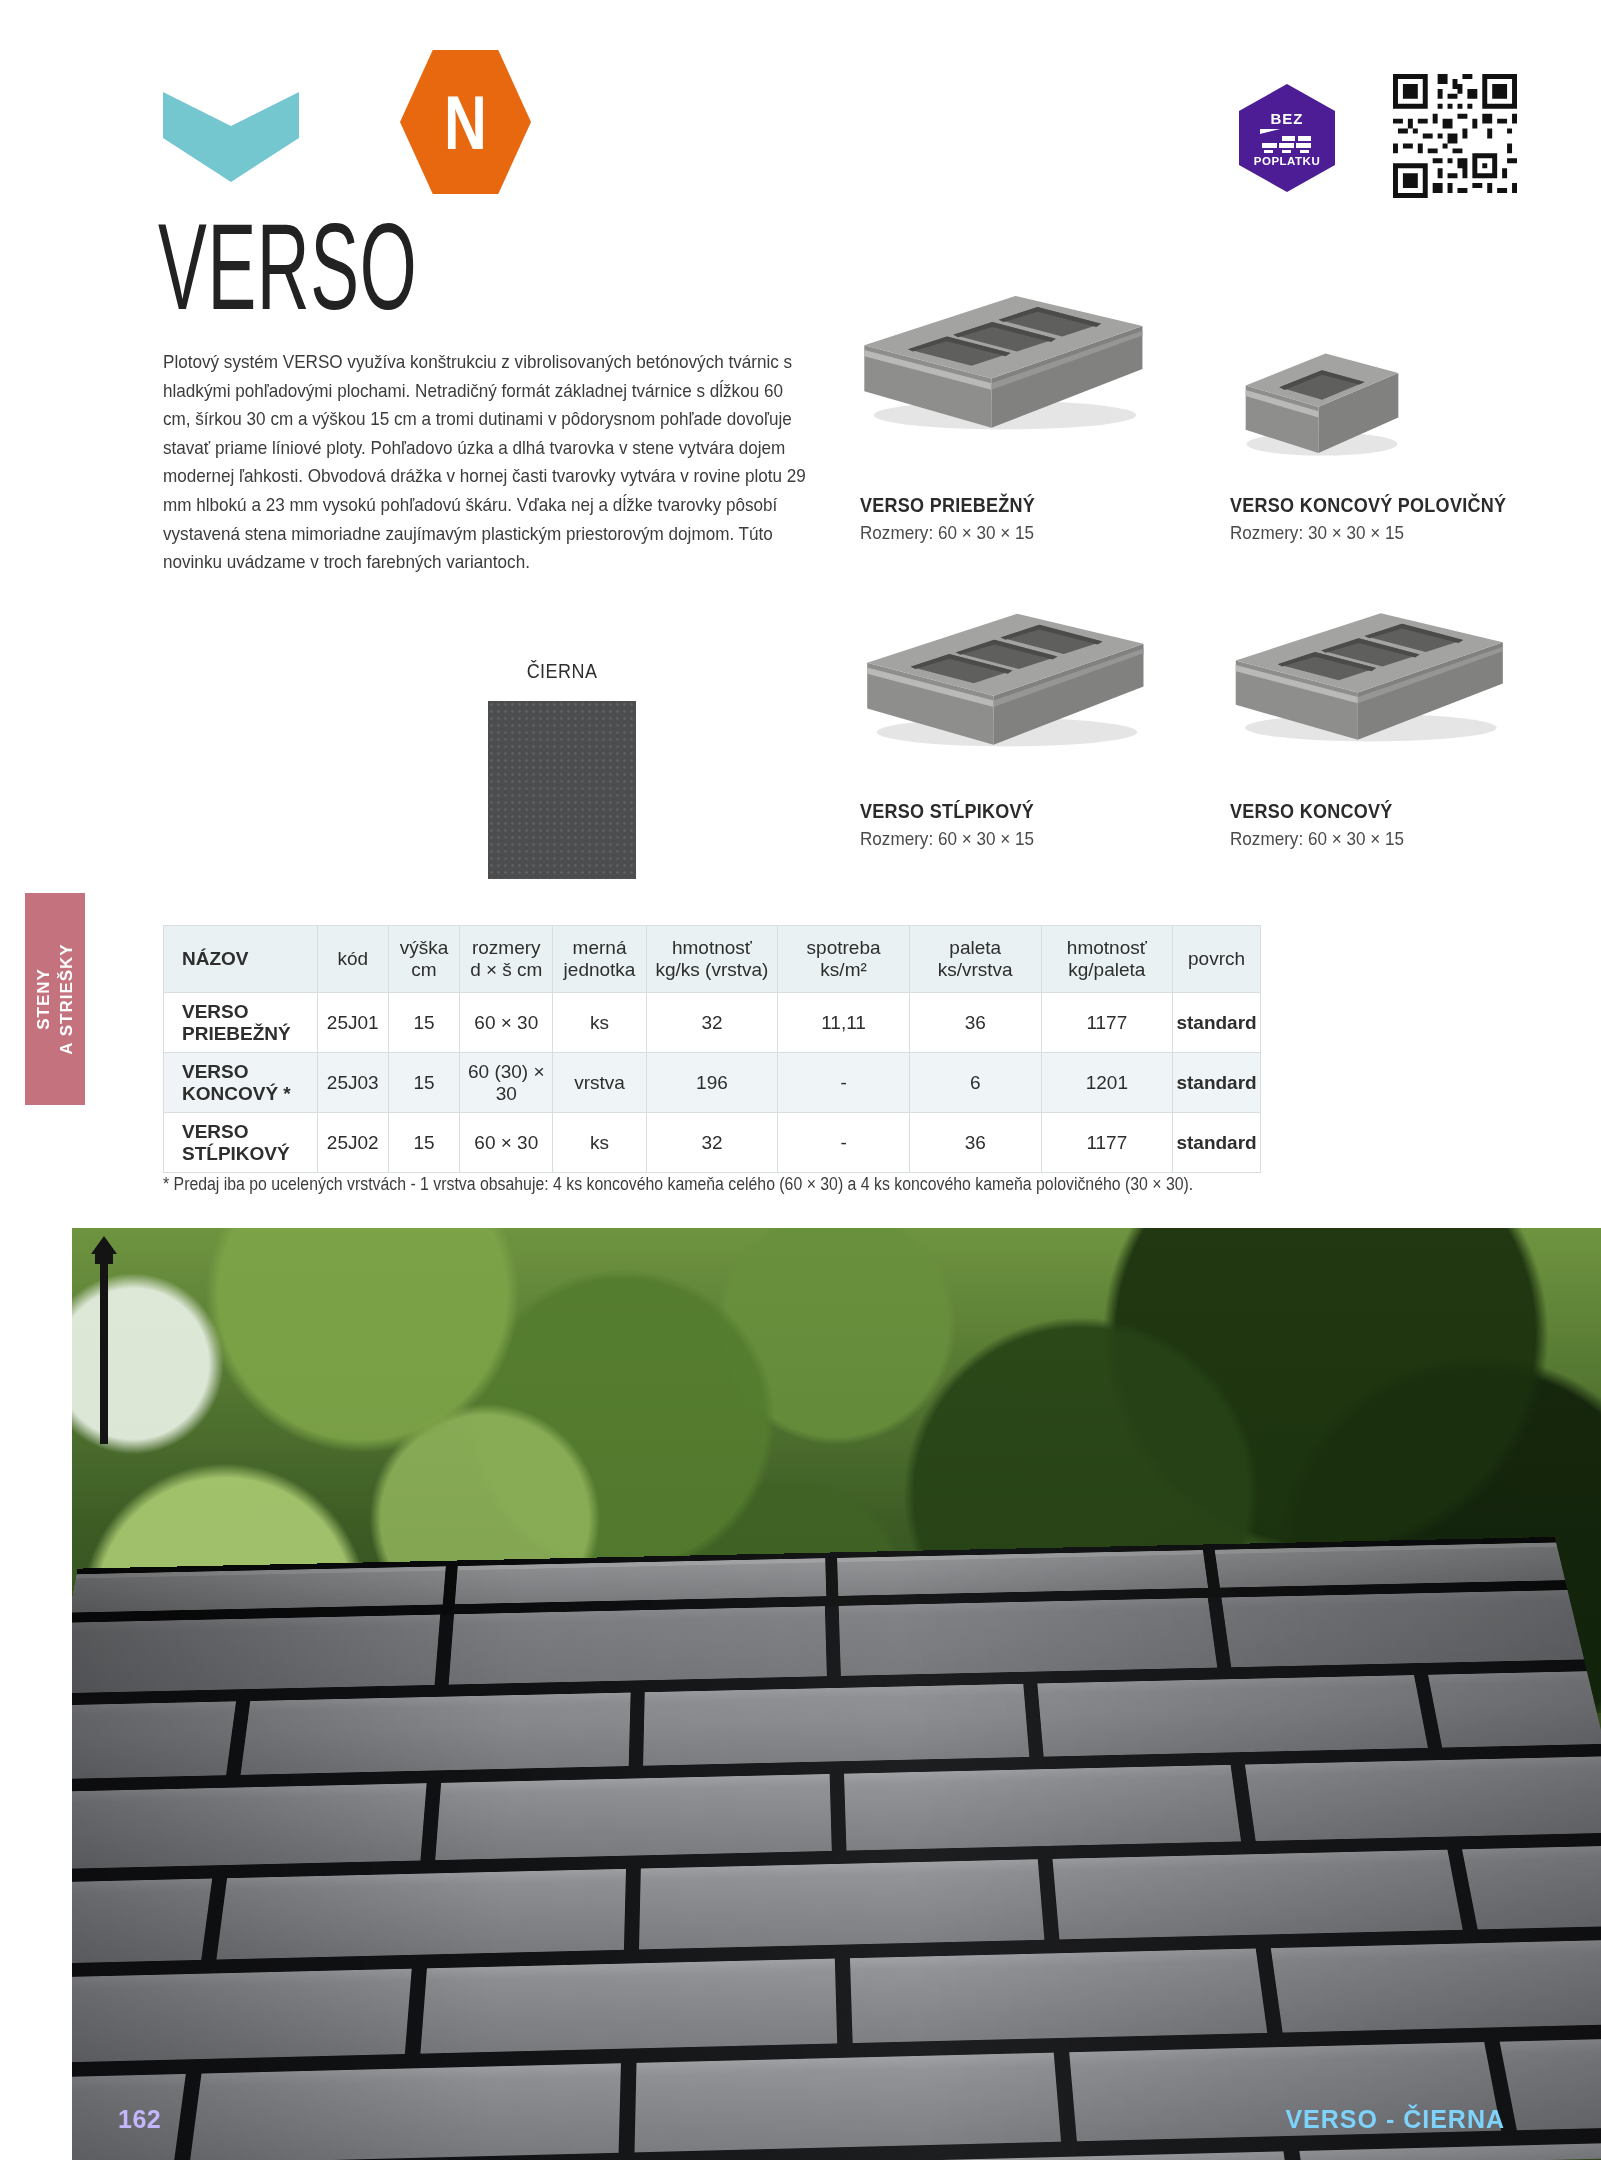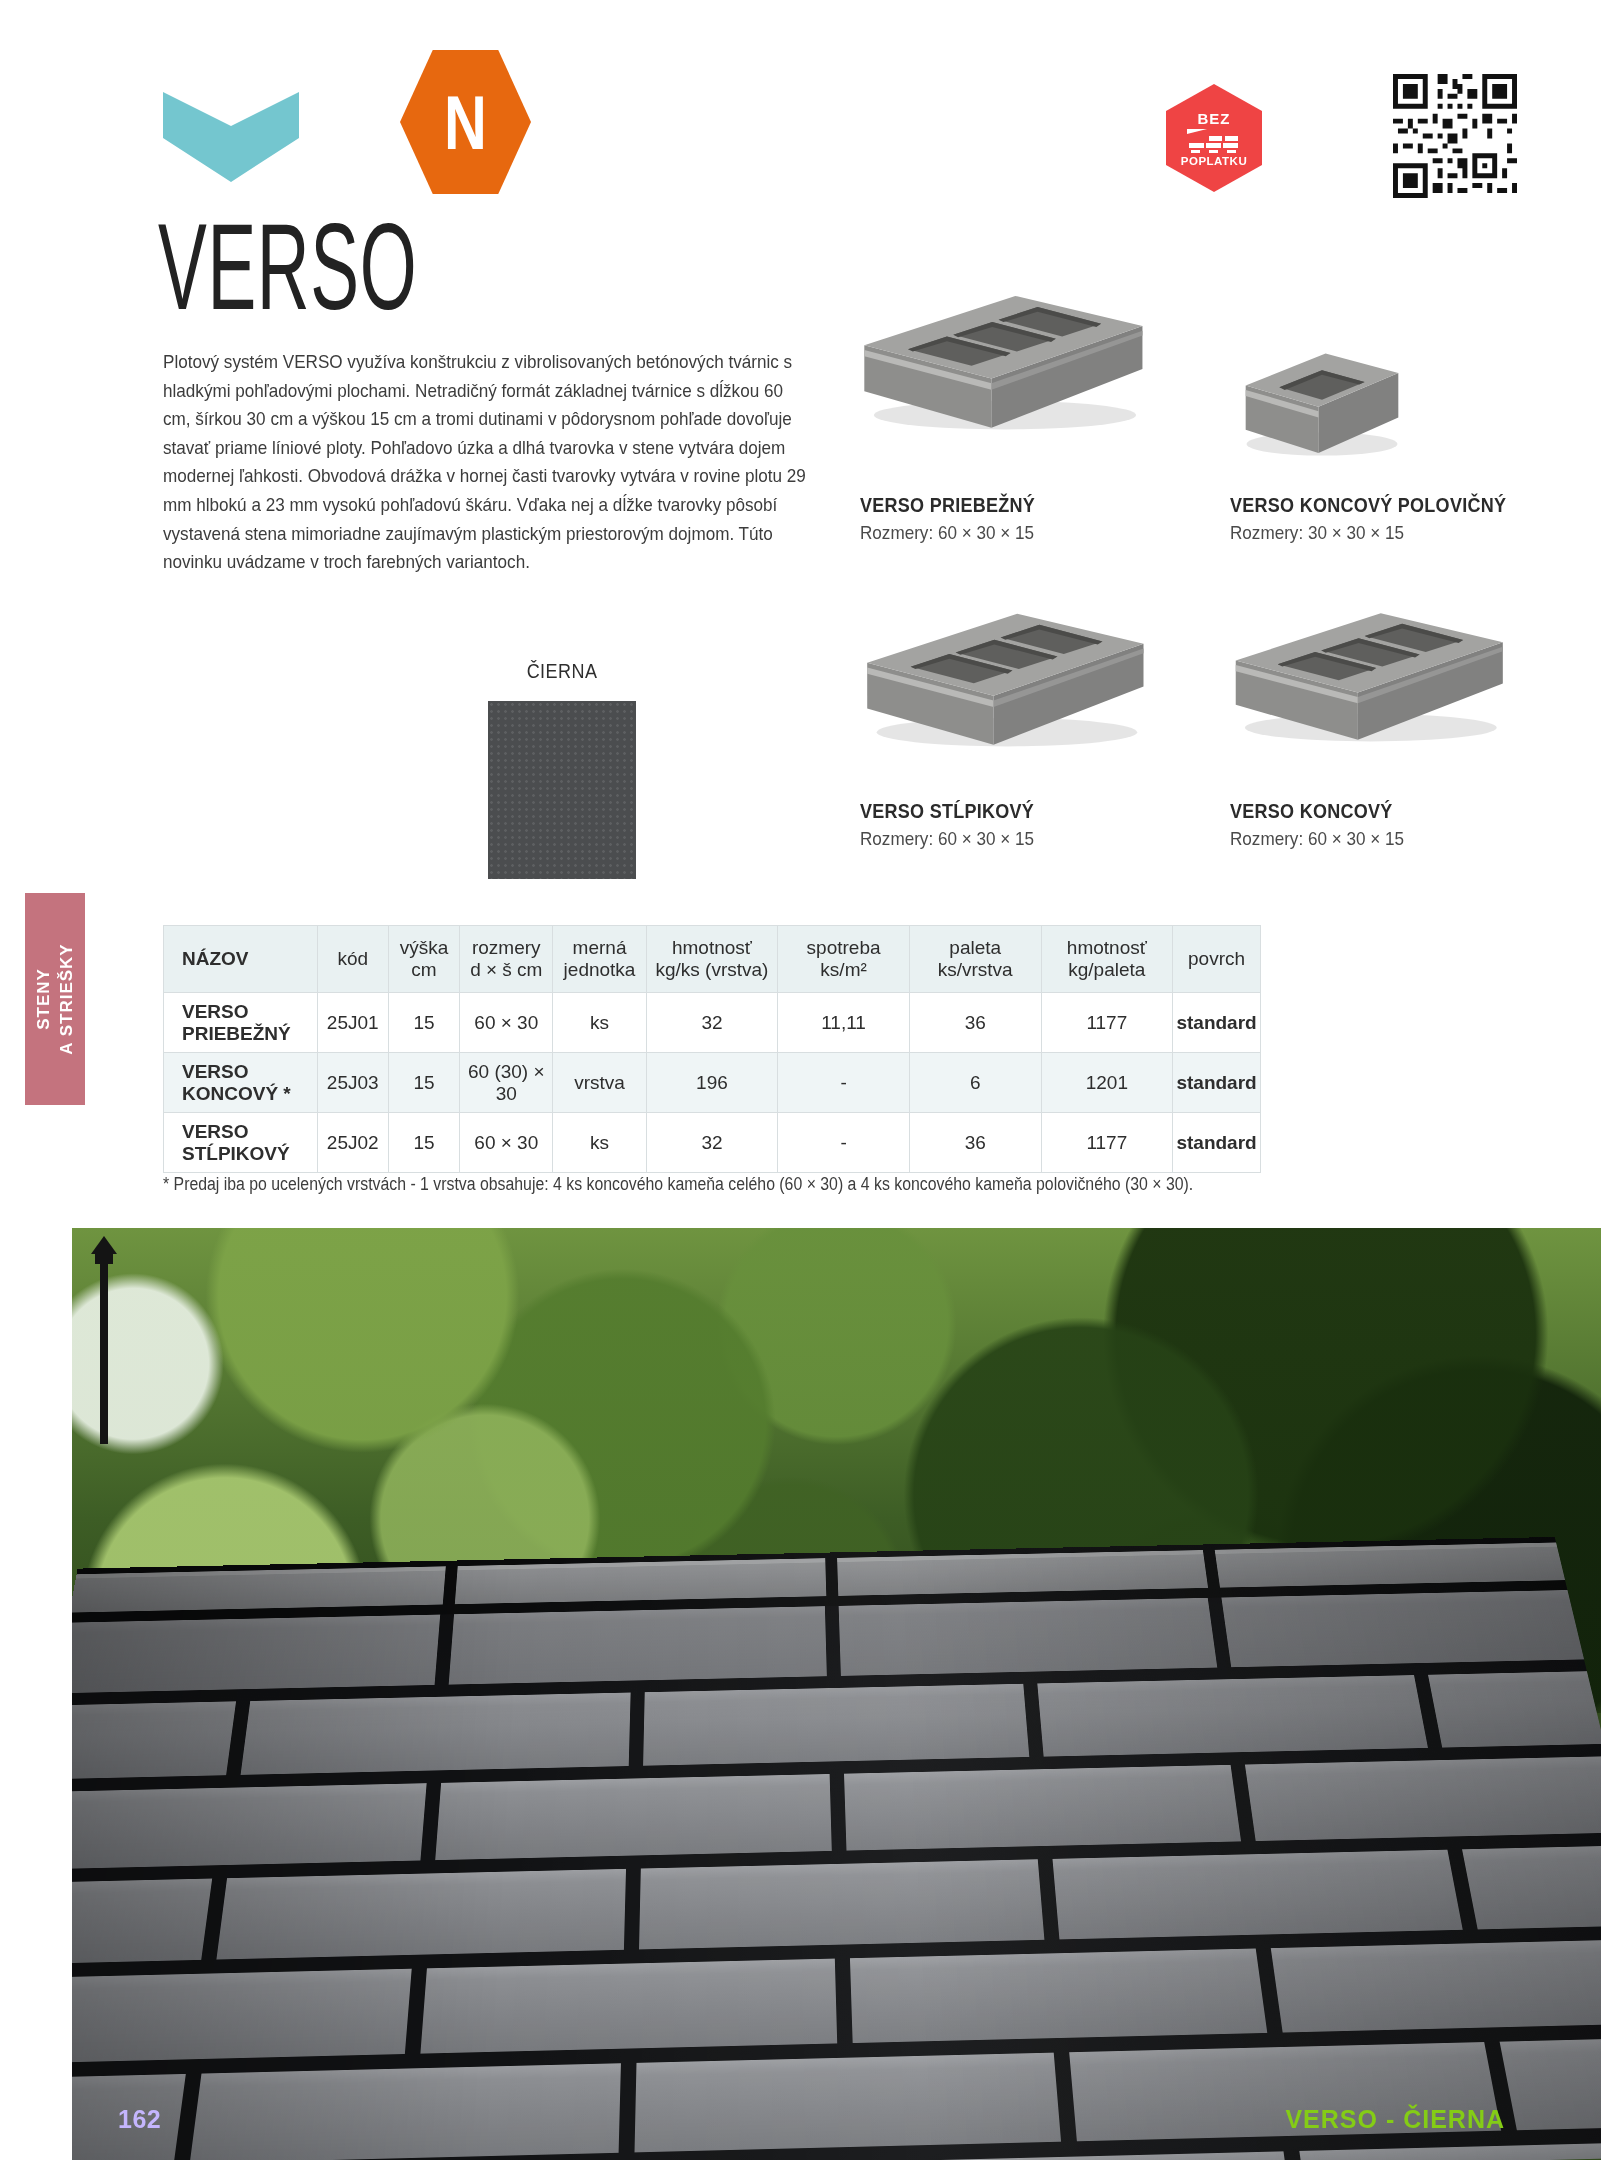--- a/index.html
+++ b/index.html
@@ -6,21 +6,21 @@
   .page{position:relative;width:1601px;height:2160px;background:#fff;overflow:hidden;
         font-family:"Liberation Sans","DejaVu Sans",sans-serif;color:#2e2e2e;}
 
   
   .chevron{position:absolute;left:163px;top:92px;width:136px;height:90px;}
   .hexN{position:absolute;left:400px;top:50px;width:131px;height:144px;background:#e7680f;
         clip-path:polygon(25% 0%,75% 0%,100% 50%,75% 100%,25% 100%,0% 50%);
         display:flex;align-items:center;justify-content:center;}
   .hexN span{color:#fff;font-size:76px;font-weight:bold;transform:scaleX(.78);}
 
-  .badge{position:absolute;left:1166px;top:84px;width:96px;height:108px;background:#ef4444;
+  .badge{position:absolute;left:1239px;top:84px;width:96px;height:108px;background:#4c1d95;
          clip-path:polygon(50% 0%,100% 25%,100% 75%,50% 100%,0% 75%,0% 25%);
          display:flex;flex-direction:column;align-items:center;justify-content:center;gap:2px;}
   .badge .b1{color:#fff;font-weight:bold;font-size:15px;letter-spacing:1px;}
   .badge .b2{color:#fff;font-weight:bold;font-size:11.5px;letter-spacing:.5px;}
   .badge svg{display:block;}
 
   .qr{position:absolute;left:1391px;top:74px;width:128px;height:124px;}
 
   
   .title{position:absolute;left:158px;top:203px;font-size:122px;line-height:1.05;font-weight:400;
@@ -88,21 +88,21 @@
   .lamp:after{content:"";position:absolute;left:-5px;top:-8px;width:18px;height:10px;background:#141414;}
   .wall{position:absolute;left:-7%;bottom:-2%;width:114%;height:82%;
         transform:perspective(1100px) rotateX(15deg) rotate(-1.5deg);transform-origin:50% 100%;}
   .wall svg{position:absolute;left:0;width:100%;display:block;}
   .wall .cap{top:0;height:76px;}
   .wall .bricks{top:76px;height:calc(100% - 76px);}
   .shade{position:absolute;left:0;top:0;width:100%;height:100%;
      background:linear-gradient(90deg,rgba(0,0,0,.30),rgba(0,0,0,0) 30%,rgba(255,255,255,.05) 55%,rgba(0,0,0,.22) 100%),
                 linear-gradient(180deg,rgba(0,0,0,.22),rgba(0,0,0,0) 30%);}
   .pnum{position:absolute;left:46px;bottom:26px;color:#c4b5fd;font-size:25px;font-weight:bold;letter-spacing:.5px;}
-  .pcap{position:absolute;right:96px;bottom:26px;color:#84cc16;font-size:25px;font-weight:bold;letter-spacing:1px;}
+  .pcap{position:absolute;right:96px;bottom:26px;color:#7dd3fc;font-size:25px;font-weight:bold;letter-spacing:1px;}
 
   .defs{position:absolute;width:0;height:0;overflow:hidden;}
 </style>
 </head>
 <body>
 
 <svg class="defs" aria-hidden="true">
   <defs>
     <symbol id="blk3" viewBox="0 0 380 205">
       <ellipse cx="195" cy="180" rx="165" ry="18" fill="rgba(0,0,0,.10)"></ellipse>

